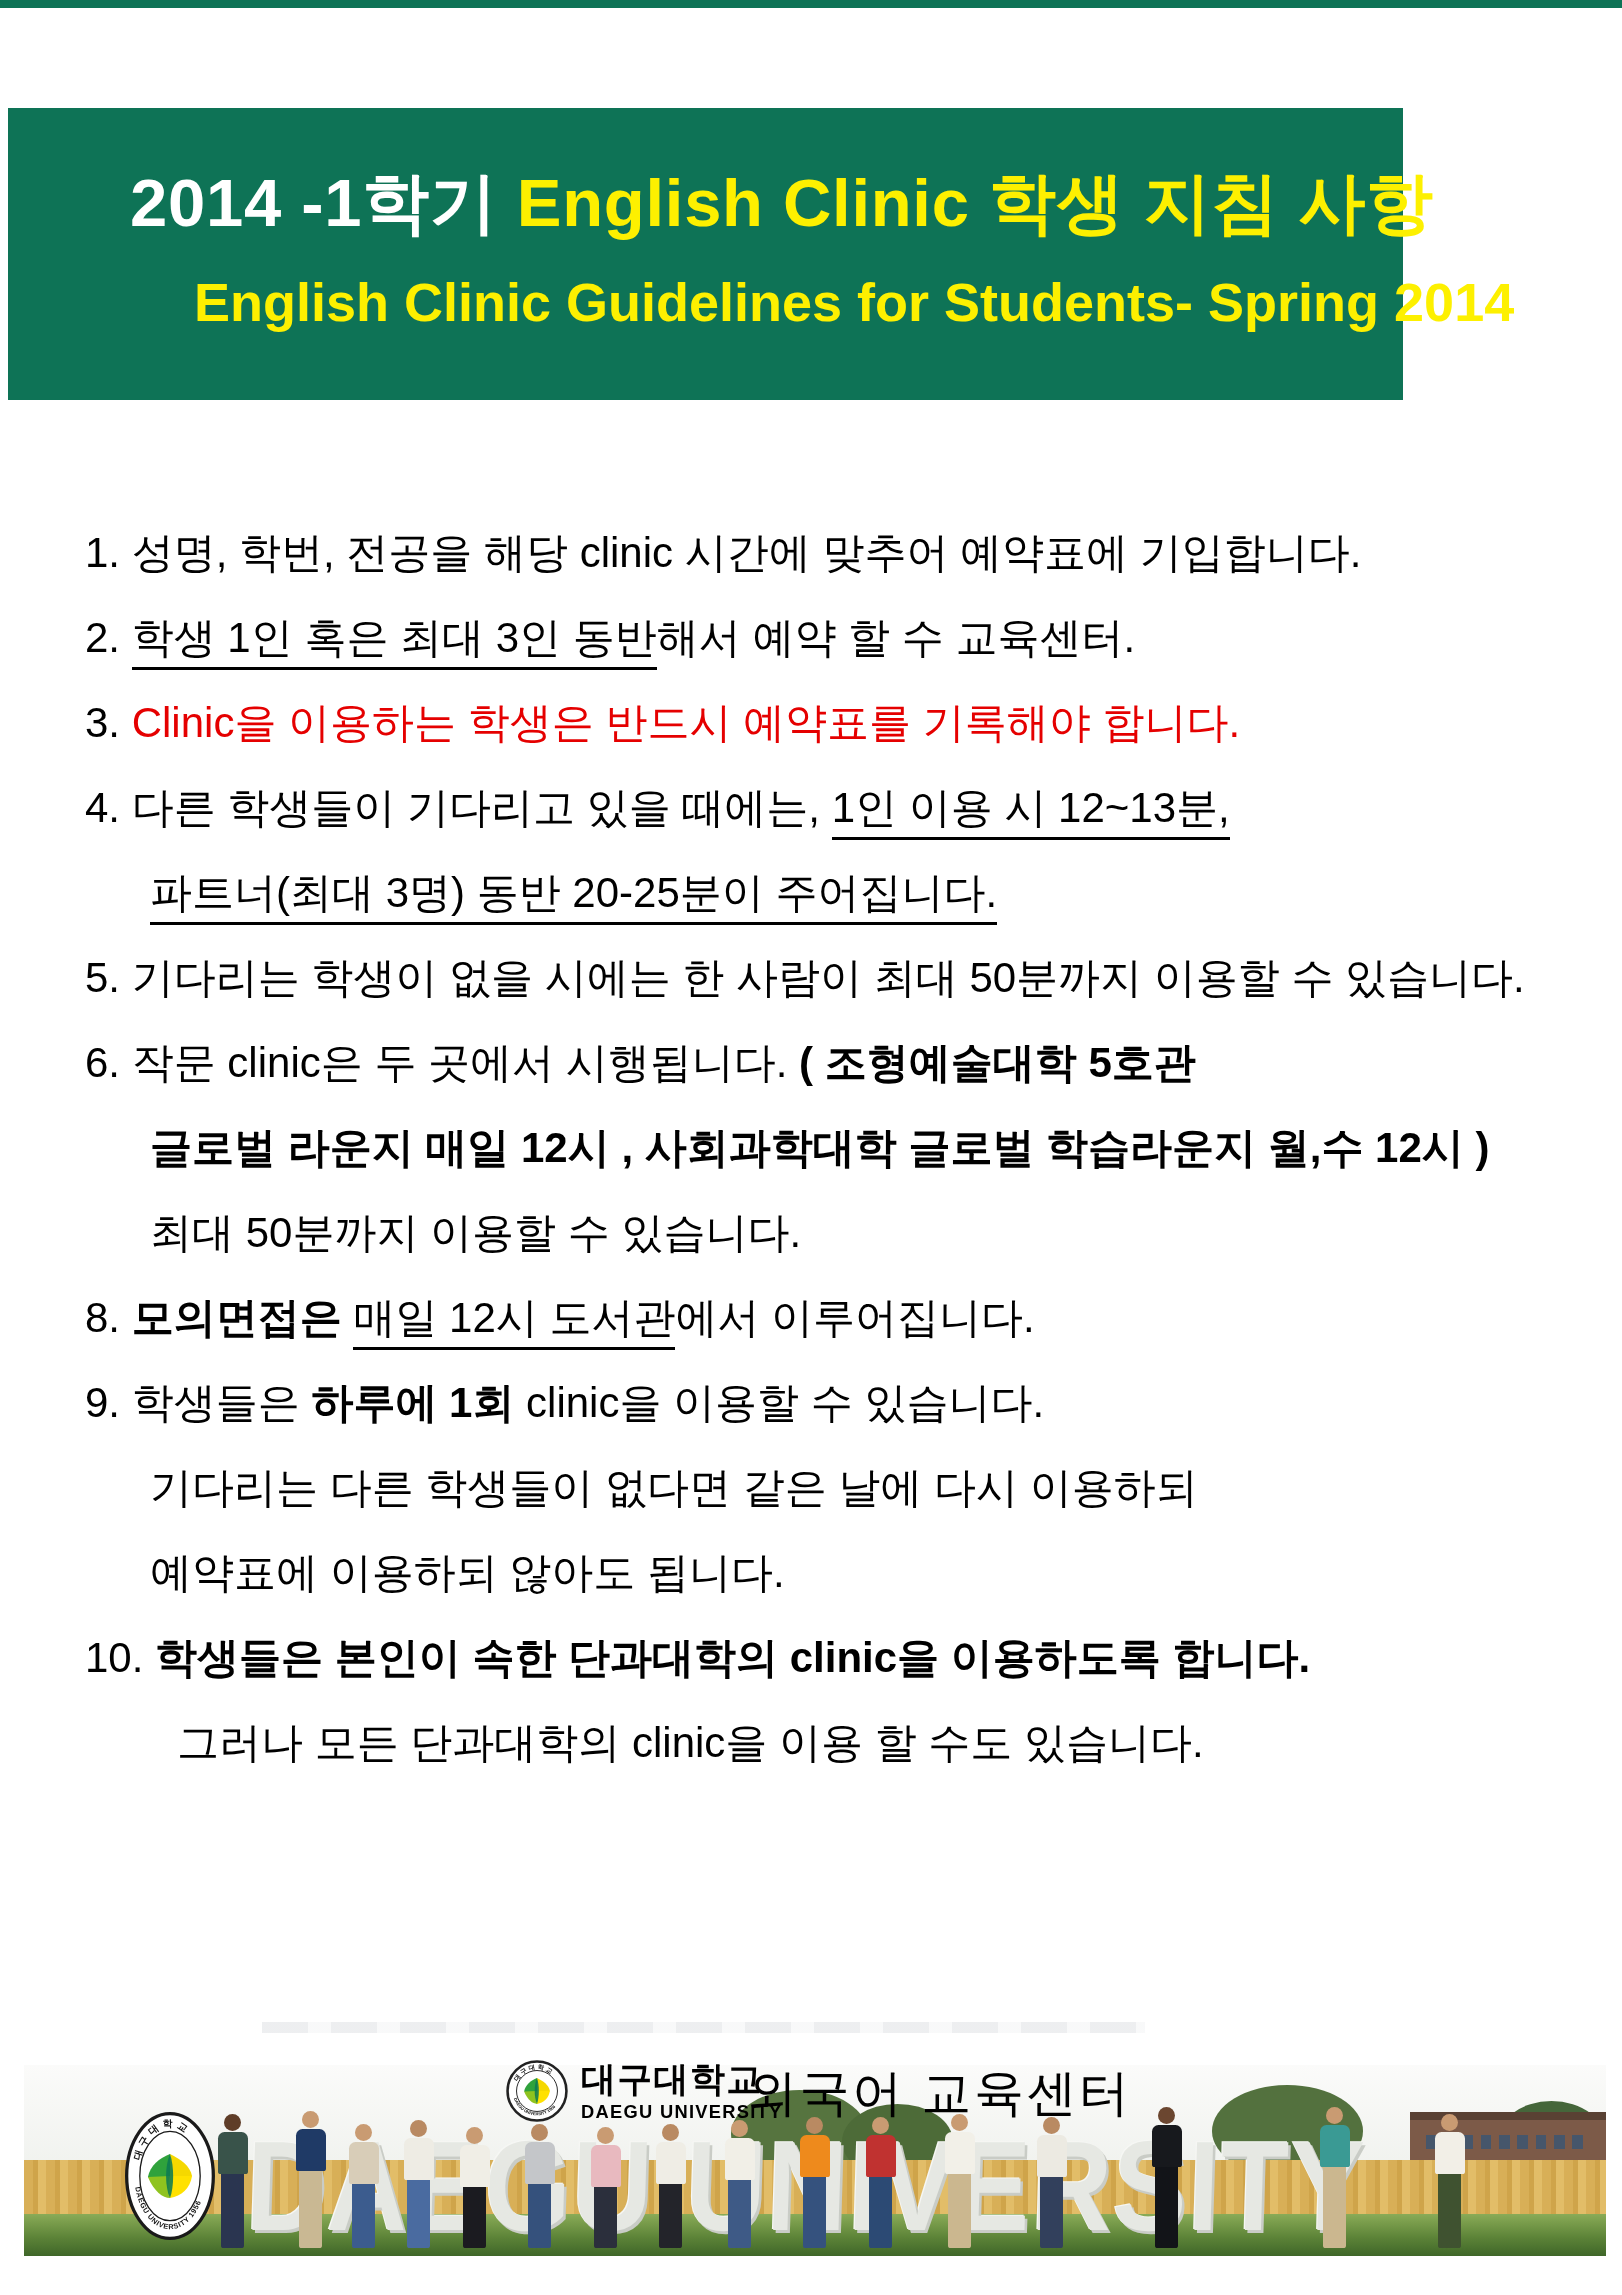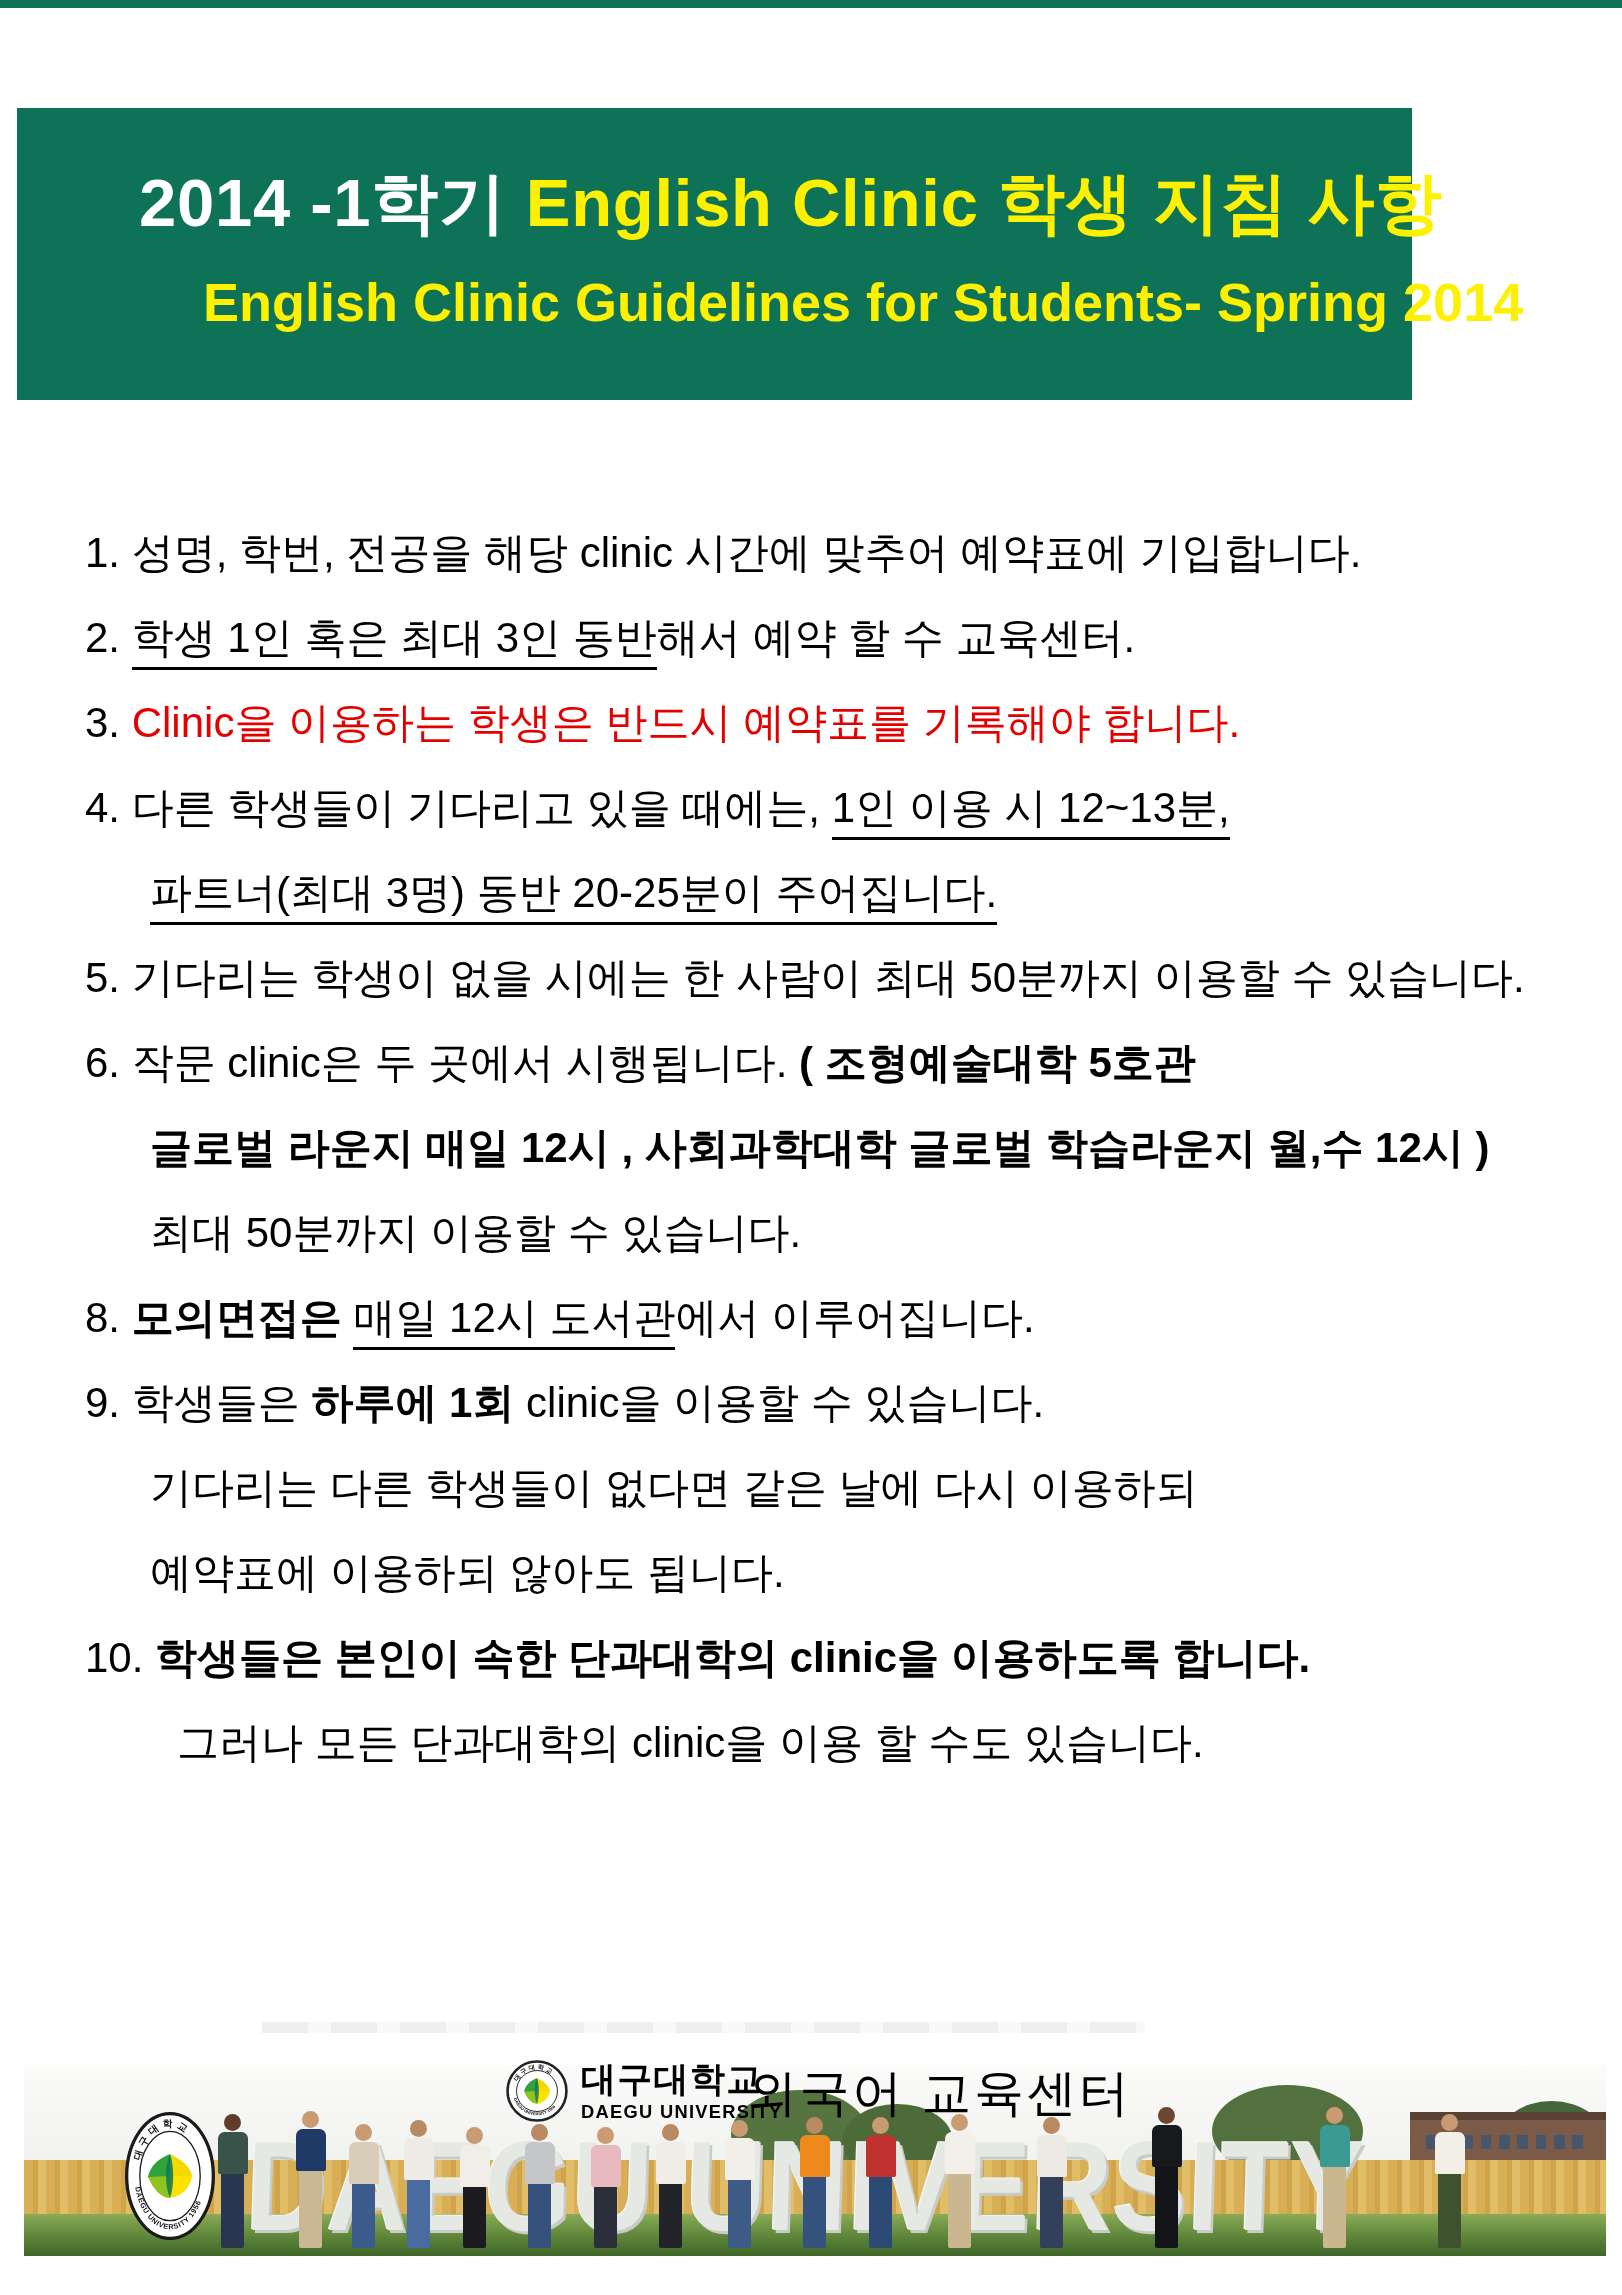--- a/index.html
+++ b/index.html
@@ -8,21 +8,21 @@
     --red:#e50000;
   }
   html,body{margin:0;padding:0;background:#fff;}
   #page{position:relative;width:1623px;height:2295px;background:#ffffff;overflow:hidden;
         font-family:"Liberation Sans","DejaVu Sans",sans-serif;color:#000;}
 
   
   .topstrip{position:absolute;left:0;top:0;width:1623px;height:7.9px;background:var(--green);}
 
   
-  .header{position:absolute;left:17px;top:108px;width:1395px;height:292px;background:var(--green);}
+  .header{position:absolute;left:8px;top:108px;width:1395px;height:292px;background:var(--green);}
   .title1{position:absolute;left:122px;top:58px;font-size:67px;font-weight:700;line-height:1.1;white-space:nowrap;letter-spacing:0.7px;}
   .title1 .w{color:#ffffff;}
   .title1 .y{color:var(--title-yellow);}
   .title2{position:absolute;left:186px;top:165px;font-size:54px;font-weight:700;line-height:1.1;color:var(--title-yellow);white-space:nowrap;}
 
   
   .list{position:absolute;left:85px;top:510px;width:1498px;font-size:42px;line-height:85px;}
   .line{height:85px;white-space:nowrap;}
   .ind0{padding-left:0;}
   .ind1{padding-left:65px;}

